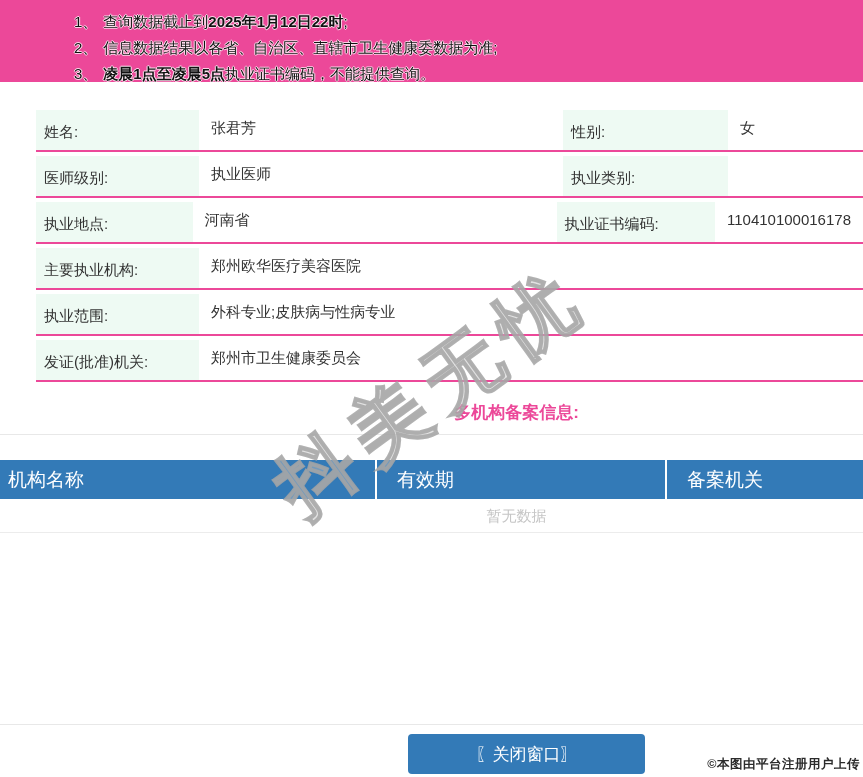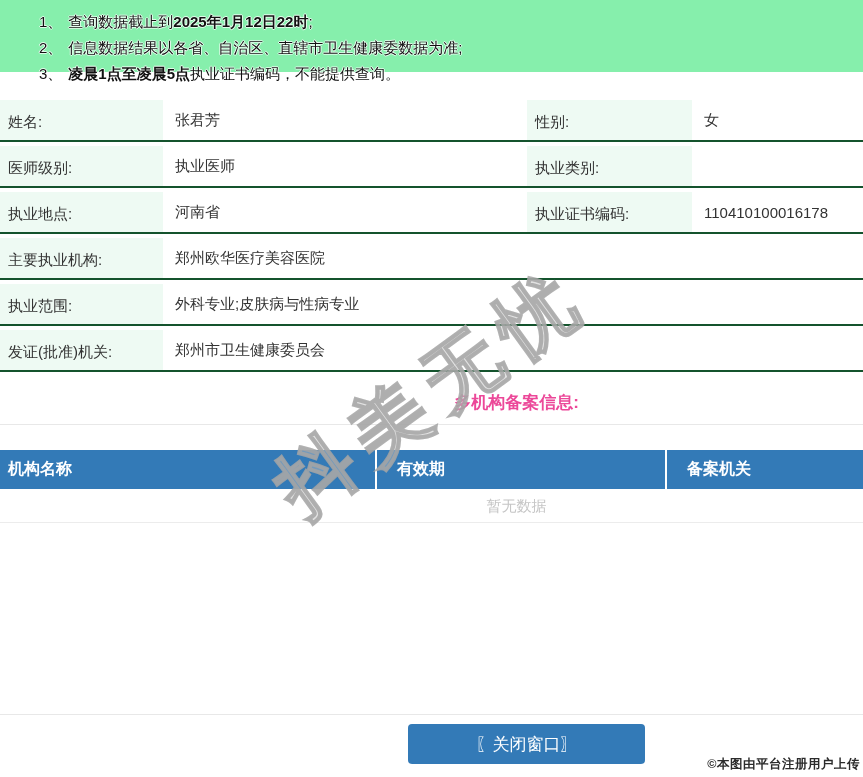--- a/index.html
+++ b/index.html
@@ -1,43 +1,43 @@
 <!DOCTYPE html>
 <html><head>
 <meta charset="utf-8">
 <style>
   * { margin:0; padding:0; box-sizing:border-box; }
   html,body { width:863px; height:777px; overflow:hidden; background:#fff;
     font-family:"Liberation Sans","DejaVu Sans",sans-serif; }
   body { position:relative; }
 
   
-  .banner { width:100%; height:72px; background:#86efac; padding:9px 10px 0 39px; }
+  .banner { width:100%; height:82px; background:#ec4899; padding:9px 10px 0 74px; }
   .banner ol { list-style:none; }
   .banner li { font-size:15px; line-height:26px; color:#111;
     text-shadow:-1px 0 0 rgba(255,255,255,.75), 1px 0 0 rgba(255,255,255,.75),
                  0 -1px 0 rgba(255,255,255,.75), 0 1px 0 rgba(255,255,255,.75); }
   .banner li b { font-weight:700; }
   .banner .num { margin-right:6px; }
 
   
   .info-table { margin-top:24px; width:100%; }
-  .irow { display:flex; align-items:center; min-height:45px;
-    border-bottom:2px solid #14532d; }
+  .irow { display:flex; align-items:flex-start; min-height:45px;
+    border-bottom:2px solid #ec4899;margin-left:36px; }
   .lbl { width:163px; background:#eefaf3; padding:13px 8px 8px 8px;
     font-size:15px; color:#333; margin-top:4px; }
   .lbl.l2 { width:165px; }
   .val { padding:13px 12px 8px 12px; font-size:15px; color:#333; flex:1; }
   .val.v1 { flex:0 0 364px; }
 
   
   .section-title { padding:19px 0 10px 170px; text-align:center;
     font-size:17px; font-weight:700; color:#ec4899; border-bottom:1px solid #e8e8e8; }
   .filing-header { margin-top:25px; height:39px; display:flex; background:#337ab7; }
-  .fcol { color:#fff; font-size:16px; font-weight:700; display:flex; align-items:center; }
+  .fcol { color:#fff; font-size:19px; font-weight:400; display:flex; align-items:center; }
   .fcol.c1 { width:375px; padding-left:8px; }
   .fcol.c2 { width:290px; padding-left:20px; border-left:2px solid #fff; }
   .fcol.c3 { flex:1; padding-left:20px; border-left:2px solid #fff; }
   .empty-row { height:34px; border-bottom:1px solid #ececec;
     padding-left:170px; text-align:center; font-size:15px; color:#c6c6c6;
     line-height:34px; }
 
   .spacer { height:191px; }
 
   

